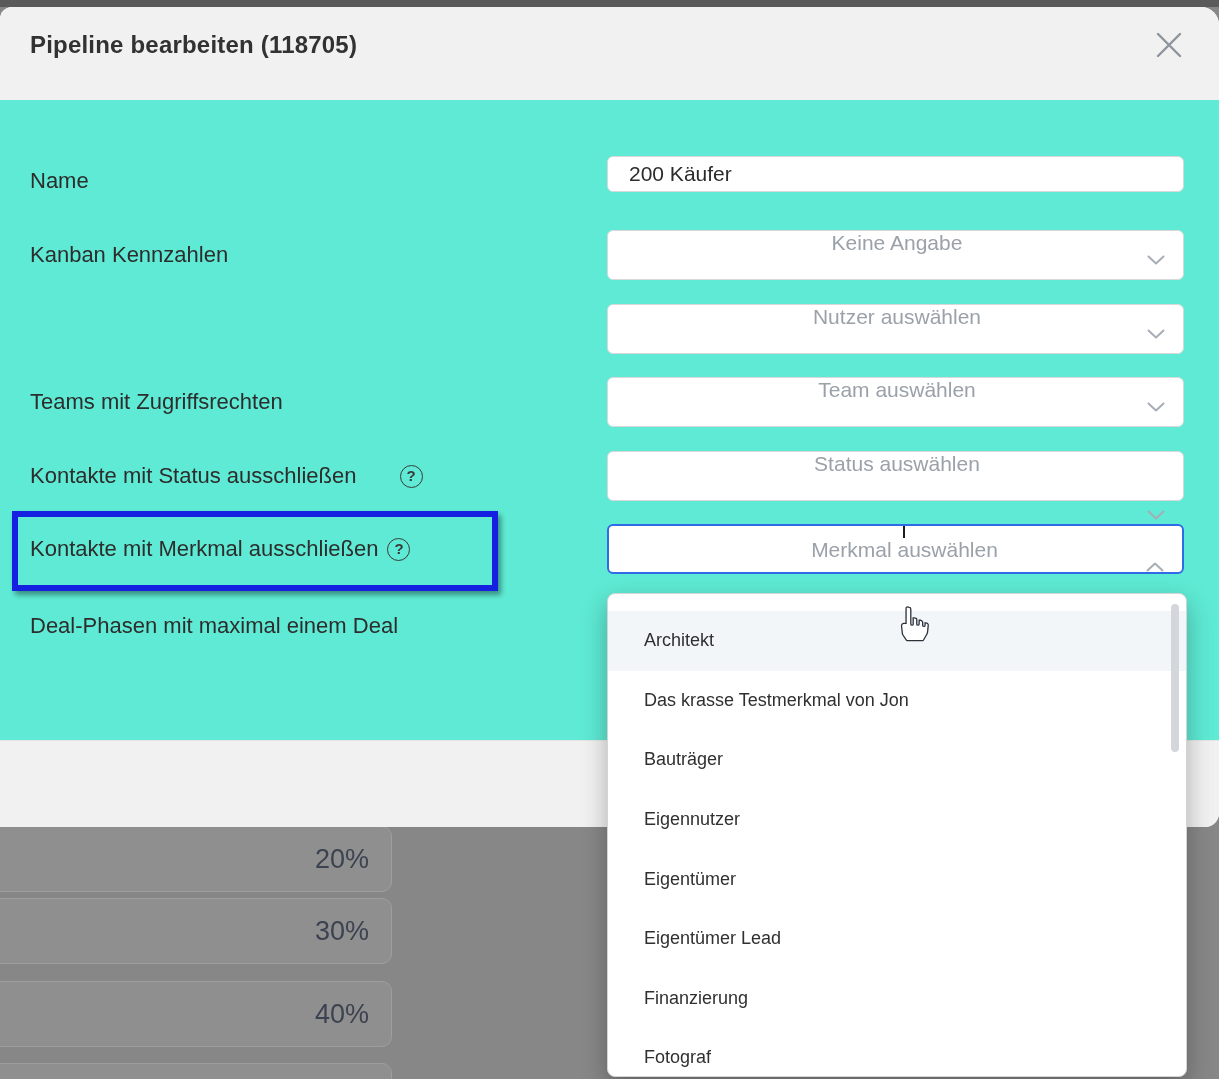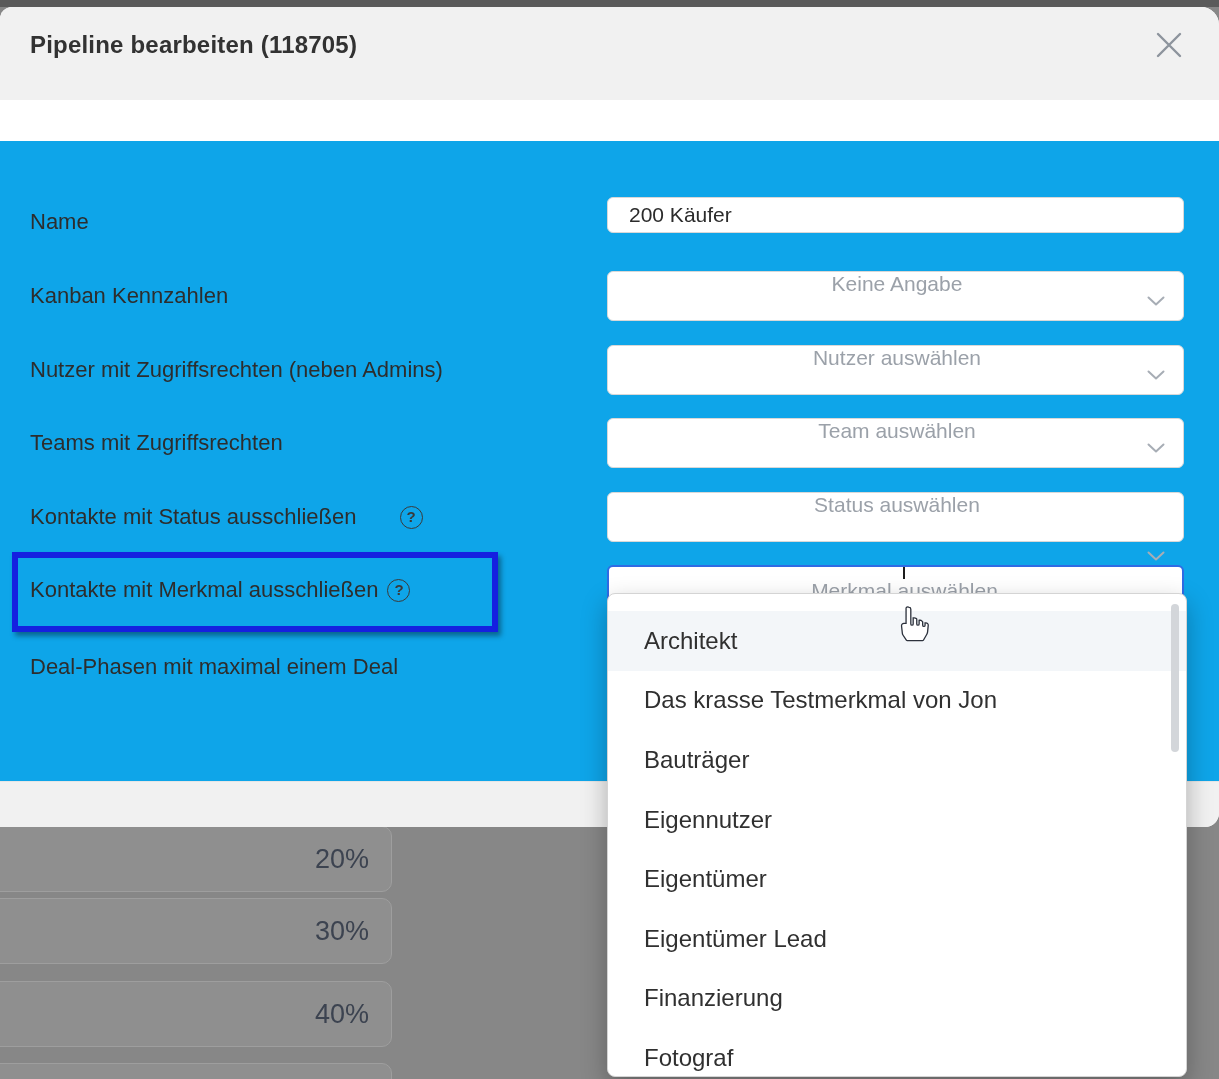--- a/index.html
+++ b/index.html
@@ -32,21 +32,21 @@
   }
   .modal-header {
     height:93px; background:#f1f1f1;
     display:flex; align-items:center; padding:0 28px 17px 30px;
   }
   .modal-title { font-size:24px; font-weight:700; color:#323232; letter-spacing:.2px; }
   .close-btn {
     margin-left:auto; width:44px; height:44px; display:flex;
     align-items:center; justify-content:center; cursor:pointer;
   }
-  .modal-body { position:relative; height:640px; background:#0ea5e9;margin-top:41px; }
+  .modal-body { position:relative; height:640px; background:#5eead4; }
   .modal-footer { height:87px; background:#f1f1f1; border-top:1px solid #e6e6e6; }
 
   
   .field-label {
     position:absolute; left:30px; height:50px; line-height:50px;
     font-size:22px; color:#2d2d2d; white-space:nowrap;
     display:flex; align-items:center;
   }
   .help-badge {
     display:inline-flex; width:23px; height:23px; border:1.6px solid #3a3a3a;
@@ -88,21 +88,21 @@
     box-shadow:0 10px 26px rgba(0,0,0,.28); z-index:30; overflow:hidden;
   }
   .dd-notch {
     position:absolute; left:272px; top:-9px; width:16px; height:16px;
     background:#fff; transform:rotate(45deg);
     border-left:1px solid #cfcfcf; border-top:1px solid #cfcfcf; z-index:31;
   }
   .dd-list { position:absolute; left:0; top:17px; width:100%; }
   .dd-item {
     height:59.6px; display:flex; align-items:center; padding-left:36px;
-    font-size:24px; color:#303030; cursor:pointer;
+    font-size:18px; color:#303030; cursor:pointer;
   }
   .dd-item.hovered { background:#f3f6f9; }
   .dd-scrollbar {
     position:absolute; right:7px; top:10px; width:8px; height:148px;
     background:#d3d6da; border-radius:4px; z-index:32; cursor:pointer;
   }
 
   .cursor-hand { position:absolute; left:893px; top:605px; z-index:40; pointer-events:none; }
 </style>
 </head>
@@ -142,23 +142,20 @@
     <div class="field-label r1">
       <span>Kanban Kennzahlen</span>
     </div>
     <div class="field-box select r1">
       <span class="ph">Keine Angabe</span>
       <svg class="chev" width="18" height="10" viewBox="0 0 18 10">
         <polyline points="1.5,1.5 9,8.5 16.5,1.5" fill="none" stroke="#a7adb5" stroke-width="2" stroke-linecap="round" stroke-linejoin="round"></polyline>
       </svg>
     </div>
 
-    <div class="field-label r2">
-      <span>Nutzer mit Zugriffsrechten (neben Admins)</span>
-    </div>
     <div class="field-box select r2">
       <span class="ph">Nutzer auswählen</span>
       <svg class="chev" width="18" height="10" viewBox="0 0 18 10">
         <polyline points="1.5,1.5 9,8.5 16.5,1.5" fill="none" stroke="#a7adb5" stroke-width="2" stroke-linecap="round" stroke-linejoin="round"></polyline>
       </svg>
     </div>
 
     <div class="field-label r3">
       <span>Teams mit Zugriffsrechten</span>
     </div>

